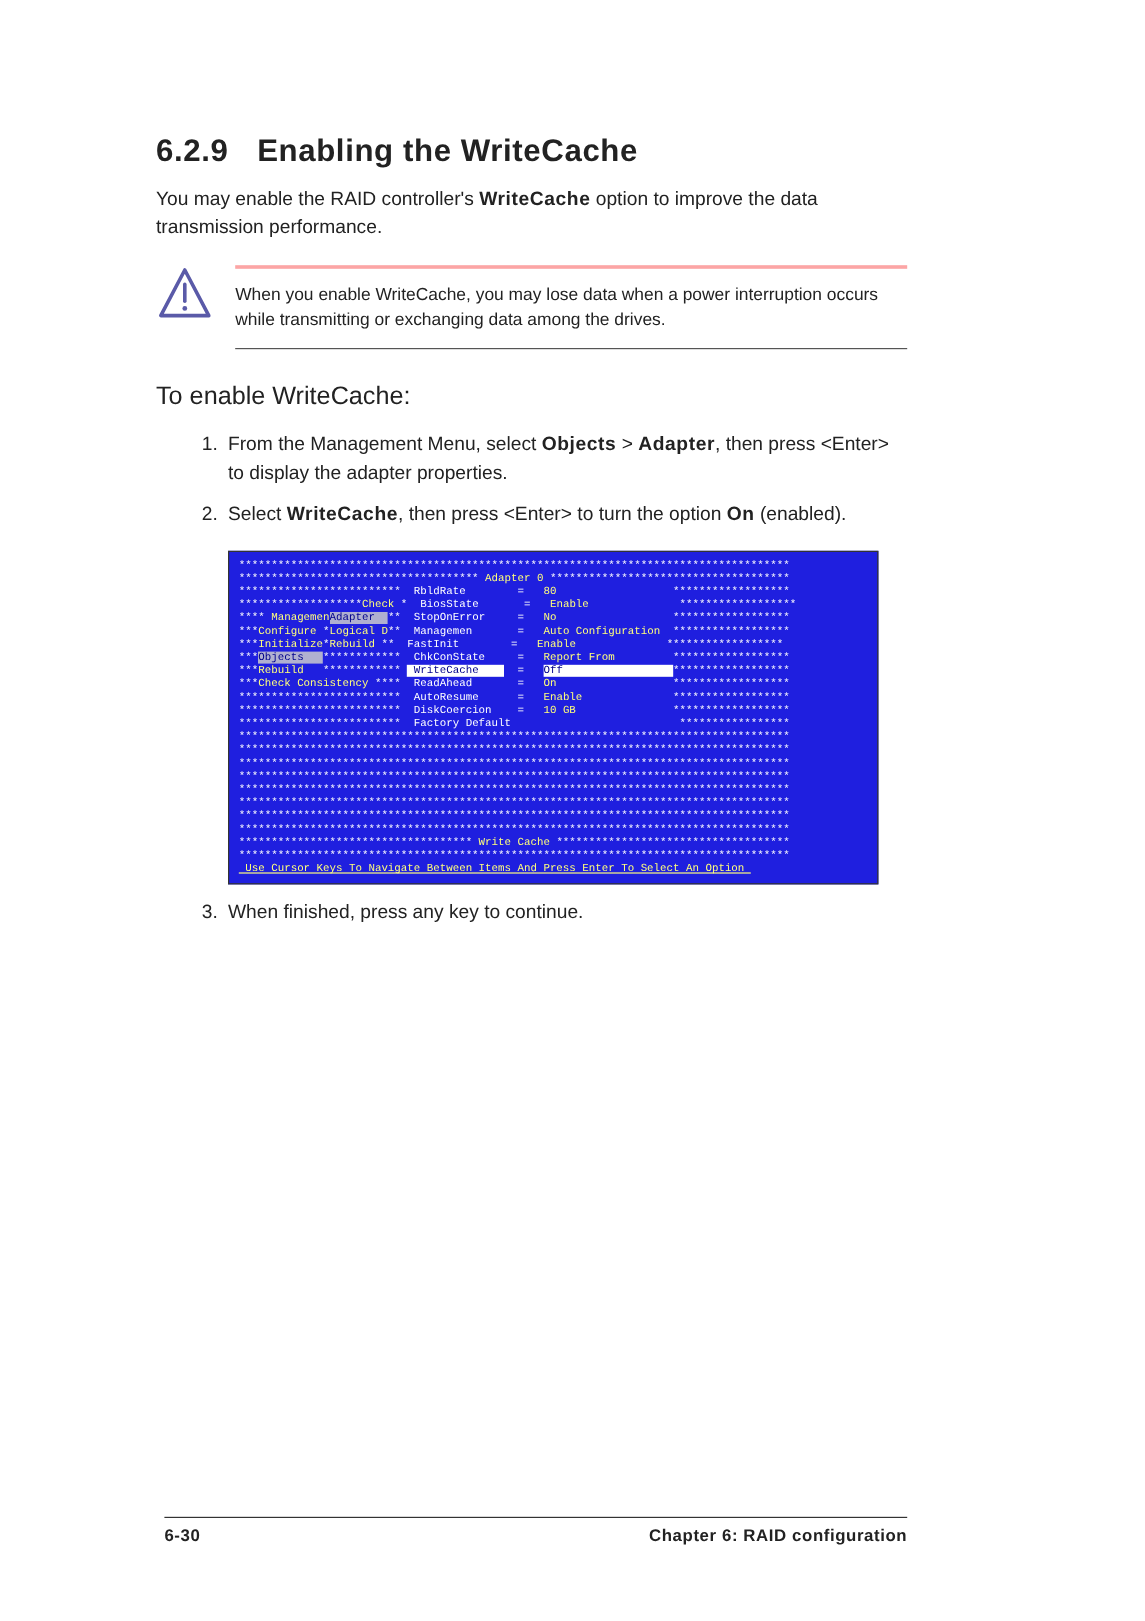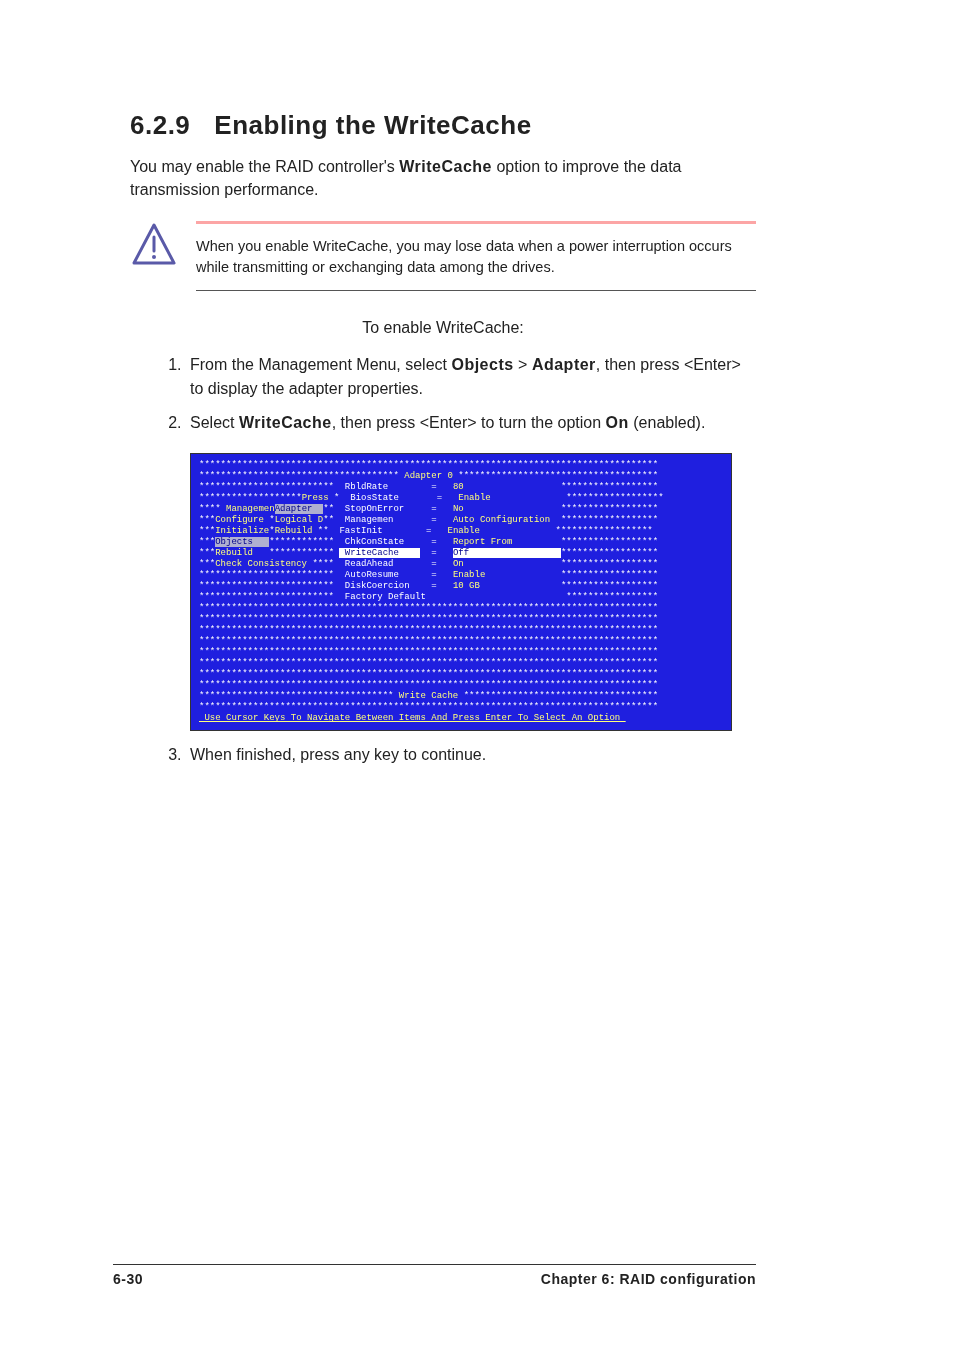--- a/index.html
+++ b/index.html
@@ -46,21 +46,21 @@
     flex:1;
     padding:6px 0;
     border-top:3px solid #fca5a5;
     border-bottom:1px solid #555;
   }
   .note-text{
     font-size:14.5px;
     line-height:1.45;
     margin:6px 0;
   }
-  .lead-p{font-size:16px;margin:0 0 16px 0;text-align:center;}
+  .lead-p{font-size:21px;margin:0 0 16px 0;}
   ol.steps{
     font-size:16px;
     line-height:1.5;
     padding-left:56px;
     margin:0 0 18px 0;
   }
   ol.steps li{
     padding-left:4px;
     margin-bottom:10px;
   }
@@ -81,21 +81,21 @@
   .bios .hdr{color:#ffff7d;}
   .bios .lbl{color:#fff;}
   .bios .val{color:#ffff7d;}
   .bios .yl{color:#ffff7d;}
   .bios .hl{background:#b0b0d0;color:#00008c;}
   .bios .sel{background:#fff;color:#00008c;}
   .bios .ftr{color:#ffff7d; text-decoration:underline;}
   .bios .row{white-space:pre;}
   .footer{
     position:absolute;
-    left:113px;right:120px;bottom:64px;
+    left:137px;right:120px;bottom:64px;
     border-top:1px solid #333;
     padding-top:6px;
     display:flex;
     justify-content:space-between;
     font-family:Verdana, Arial, sans-serif;
     font-weight:700;
     font-size:14px;
     letter-spacing:0.5px;
   }
 </style>
@@ -134,21 +134,21 @@
     <li>
       <span>Select </span><span class="bold-tt">WriteCache</span><span>, then press &lt;Enter&gt; to turn the option </span><span class="bold-tt">On</span><span> (enabled).</span>
     </li>
   </ol>
 
   <div class="bios">
     <div id="bios-inner">
         <div class="row"><span class="fill">*************************************************************************************</span></div>
         <div class="row"><span class="fill">*************************************</span><span class="hdr"> Adapter 0 </span><span class="fill">*************************************</span></div>
         <div class="row">*************************<span class="fill"></span> <span class="lbl"> RbldRate      </span><span class="lbl">  = </span>  <span class="val">80                  </span><span class="fill">******************</span></div>
-        <div class="row">*******************<span class="yl">Press </span>*<span class="fill"></span> <span class="lbl"> BiosState     </span><span class="lbl">  = </span>  <span class="val">Enable              </span><span class="fill">******************</span></div>
+        <div class="row">*******************<span class="yl">Check </span>*<span class="fill"></span> <span class="lbl"> BiosState     </span><span class="lbl">  = </span>  <span class="val">Enable              </span><span class="fill">******************</span></div>
         <div class="row">****<span class="yl"> Managemen</span><span class="hl">Adapter  </span>**<span class="fill"></span> <span class="lbl"> StopOnError   </span><span class="lbl">  = </span>  <span class="val">No                  </span><span class="fill">******************</span></div>
         <div class="row">***<span class="yl">Configure </span>*<span class="yl">Logical D</span>**<span class="fill"></span> <span class="lbl"> Managemen     </span><span class="lbl">  = </span>  <span class="val">Auto Configuration  </span><span class="fill">******************</span></div>
         <div class="row">***<span class="yl">Initialize</span>*<span class="yl">Rebuild </span>**<span class="fill"></span> <span class="lbl"> FastInit      </span><span class="lbl">  = </span>  <span class="val">Enable              </span><span class="fill">******************</span></div>
         <div class="row">***<span class="hl">Objects   </span>************<span class="fill"></span> <span class="lbl"> ChkConState   </span><span class="lbl">  = </span>  <span class="val">Report From         </span><span class="fill">******************</span></div>
         <div class="row">***<span class="yl">Rebuild   </span>************<span class="fill"></span> <span class="sel"> WriteCache    </span><span class="lbl">  = </span>  <span class="sel">Off                 </span><span class="fill">******************</span></div>
         <div class="row">***<span class="yl">Check Consistency </span>****<span class="fill"></span> <span class="lbl"> ReadAhead     </span><span class="lbl">  = </span>  <span class="val">On                  </span><span class="fill">******************</span></div>
         <div class="row">*************************<span class="fill"></span> <span class="lbl"> AutoResume    </span><span class="lbl">  = </span>  <span class="val">Enable              </span><span class="fill">******************</span></div>
         <div class="row">*************************<span class="fill"></span> <span class="lbl"> DiskCoercion  </span><span class="lbl">  = </span>  <span class="val">10 GB               </span><span class="fill">******************</span></div>
         <div class="row">*************************<span class="fill"></span> <span class="lbl"> Factory Default</span><span class="lbl">                          </span><span class="fill">*****************</span></div>
         <div class="row"><span class="fill">*************************************************************************************</span></div>

